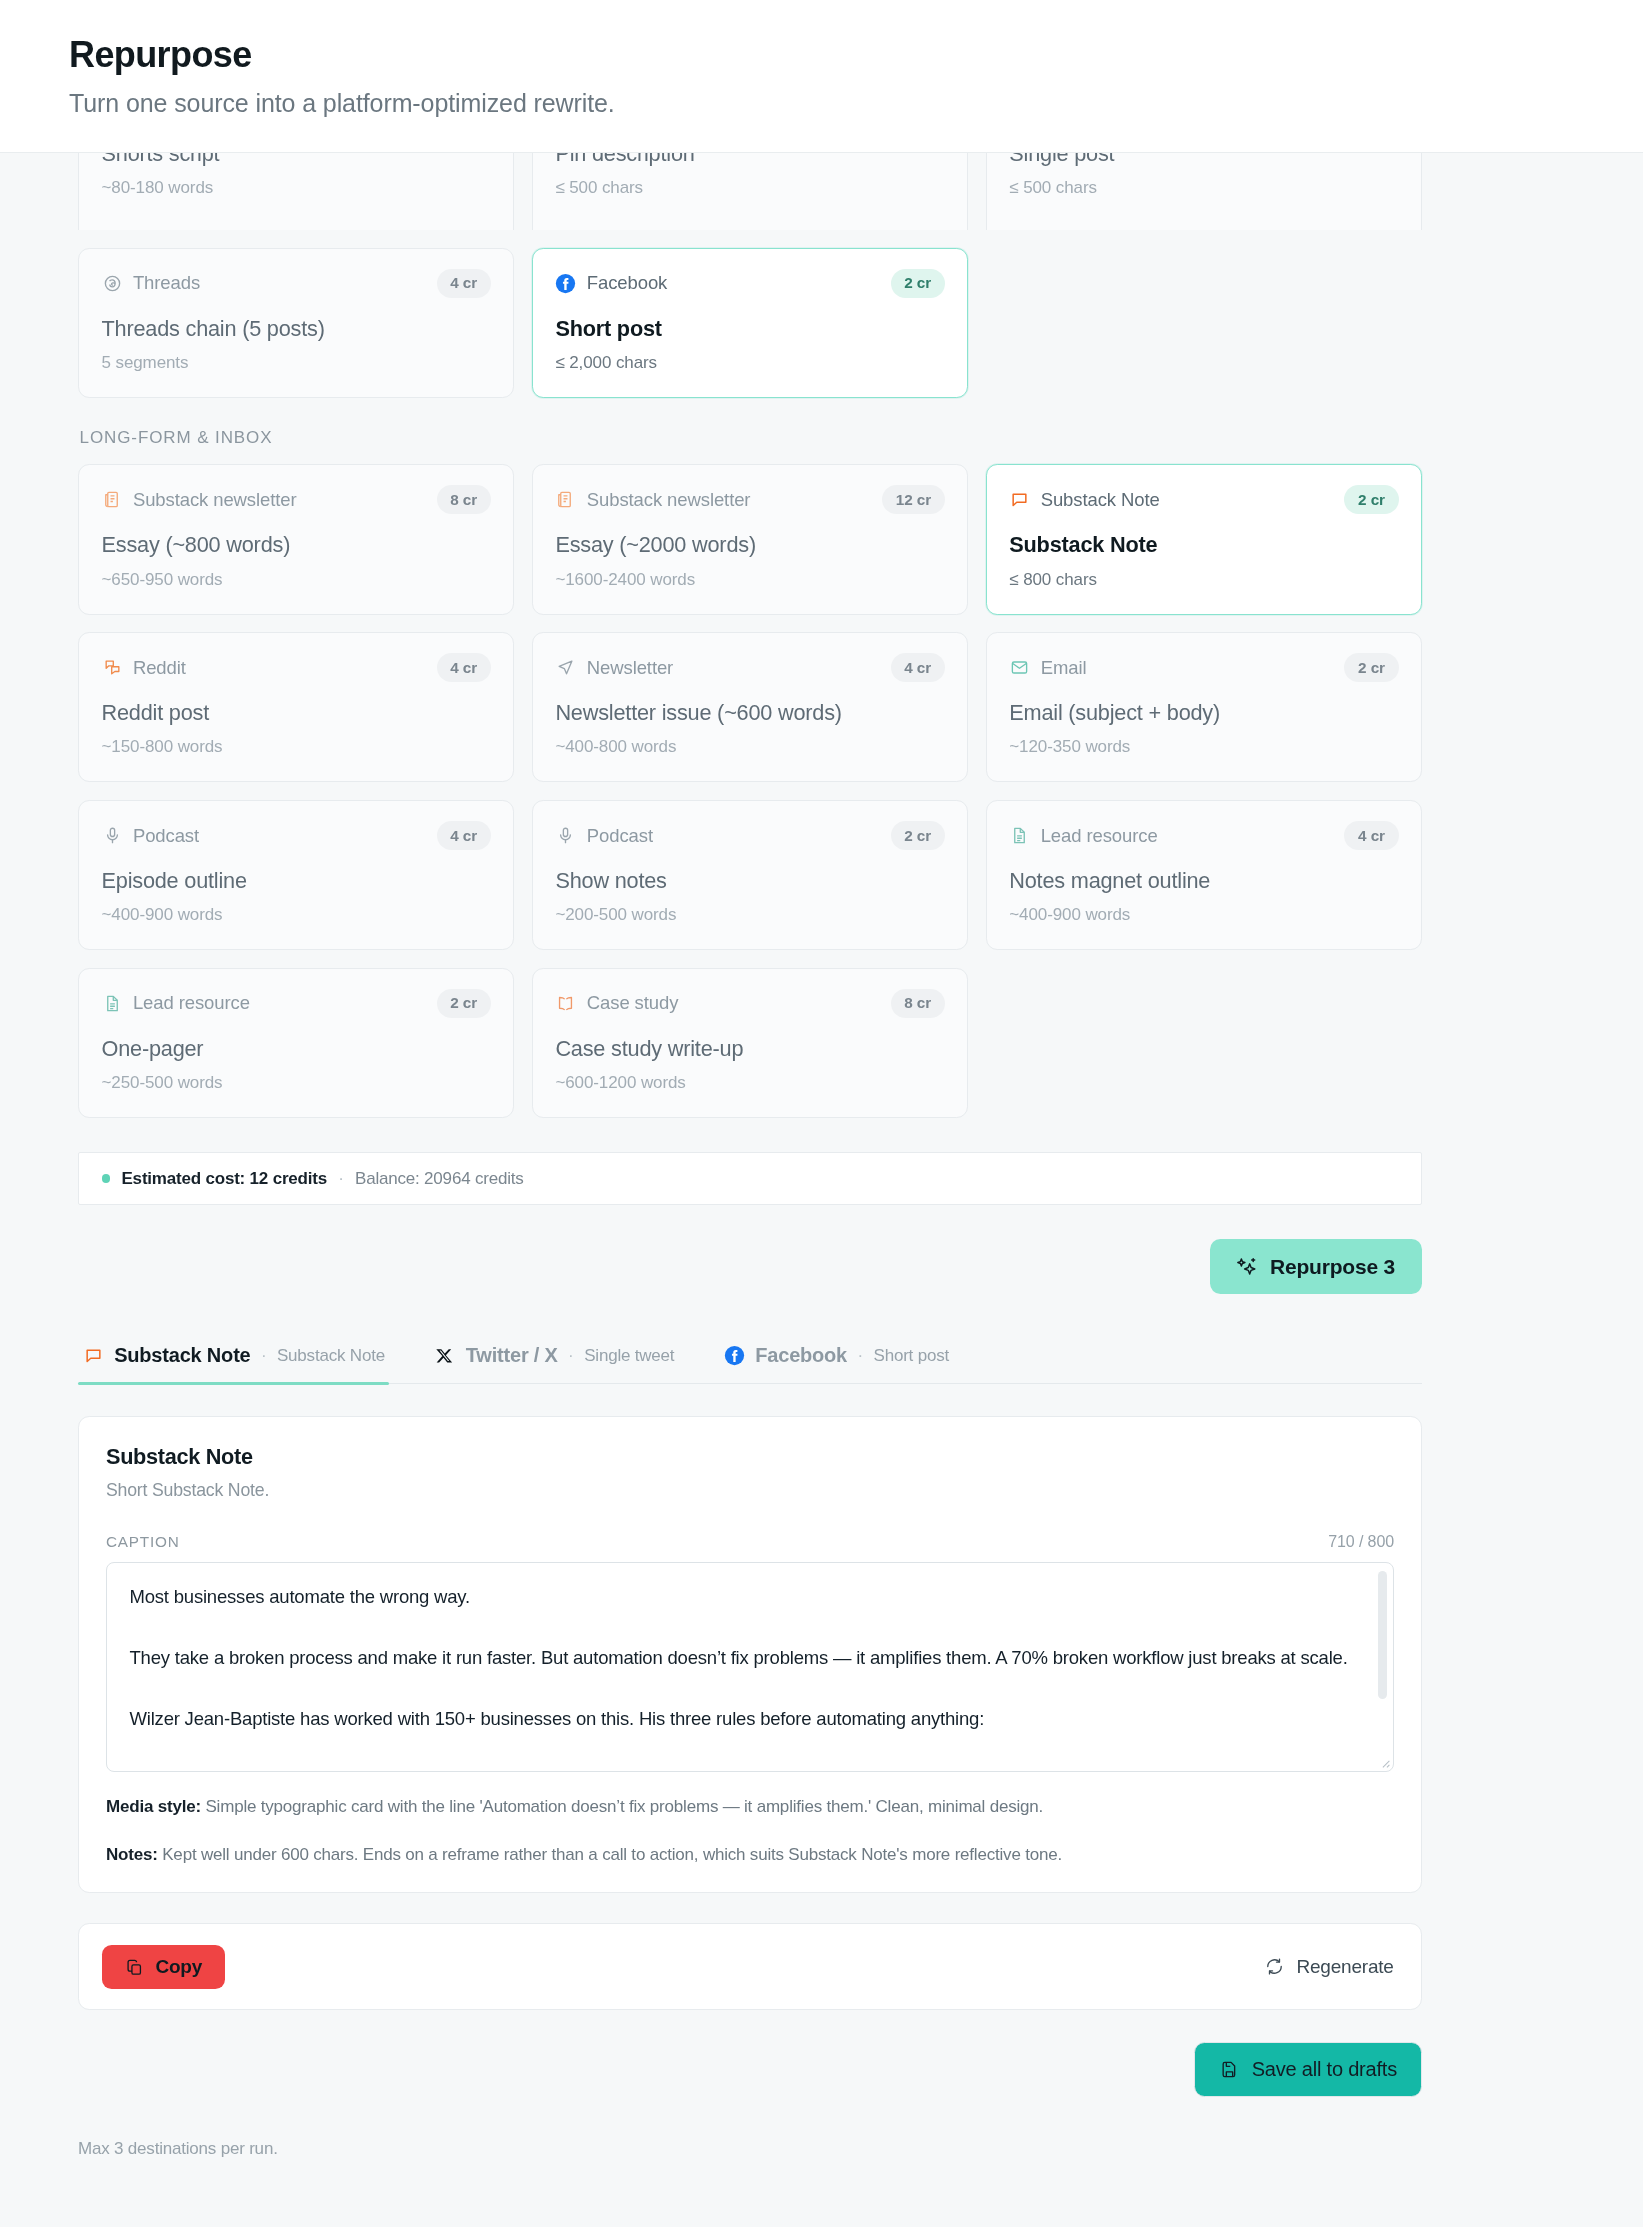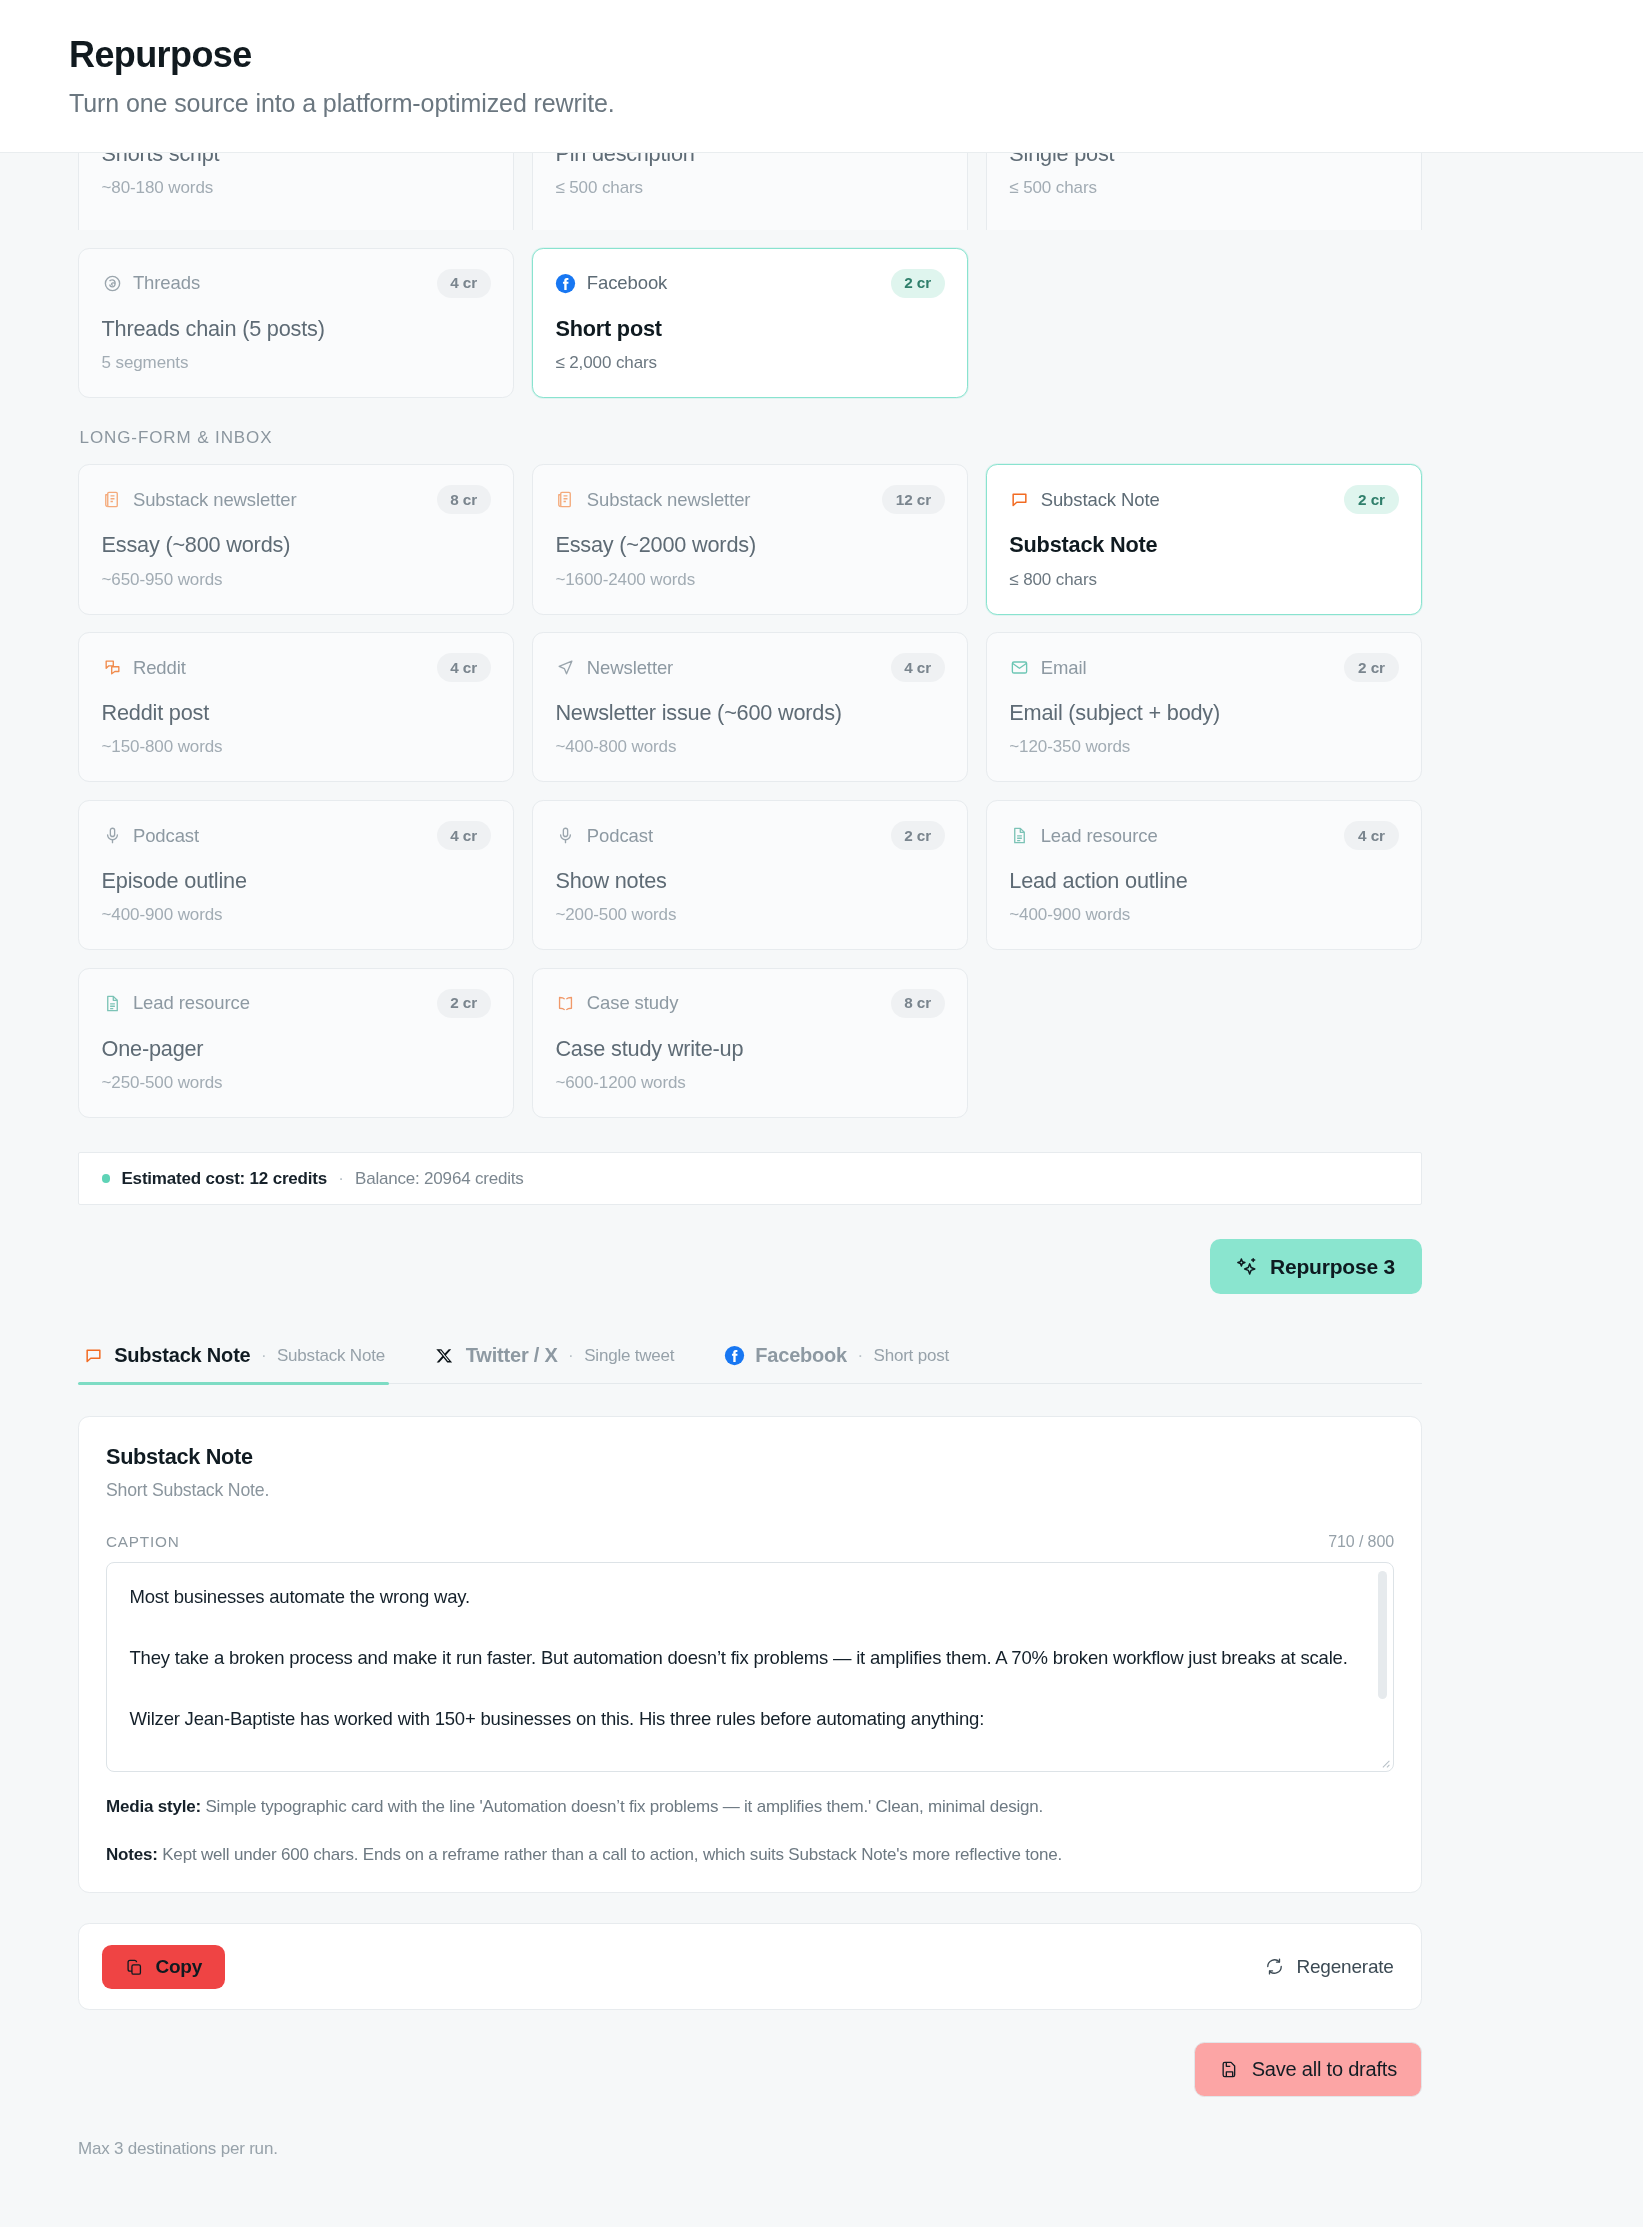--- a/index.html
+++ b/index.html
@@ -268,21 +268,21 @@
     color: #3c4a54;
     letter-spacing: -0.2px;
     cursor: pointer;
     font-family: inherit;
     padding: 0 4.8px;
   }
 
   
   .footer-row { display: flex; justify-content: flex-end; margin-top: 32px; }
   .btn-outline {
-    background: #fca5a5;
+    background: #14b8a6;
     border: 0.8px solid #e2e7ea;
     border-radius: 10.4px;
     height: 55px;
     padding: 0 24px;
     display: inline-flex;
     align-items: center;
     gap: 12px;
     font-size: 20px;
     color: #121d24;
     letter-spacing: -0.2px;
@@ -512,21 +512,21 @@
             <svg width="19" height="19" viewBox="0 0 24 24" fill="none" stroke="#7cc3b6" stroke-width="1.7" stroke-linejoin="round">
               <path d="M6 3h7l5 5v13H6z"></path>
               <path d="M13 3v5h5"></path>
               <path d="M9 12.5h6M9 15.5h6M9 18.5h4"></path>
             </svg>
           </span>
           <span>Lead resource</span>
         </div>
         <span class="badge">4 cr</span>
       </div>
-      <div class="dest-name">Lead action outline</div>
+      <div class="dest-name">Notes magnet outline</div>
       <div class="dest-meta">~400-900 words</div>
     </div>
   </div>
 
   <div class="grid row-gap">
     <div class="dest-card">
       <div class="dest-top">
         <div class="dest-plat">
           <span class="ic">
             <svg width="19" height="19" viewBox="0 0 24 24" fill="none" stroke="#7cc3b6" stroke-width="1.7" stroke-linejoin="round">

